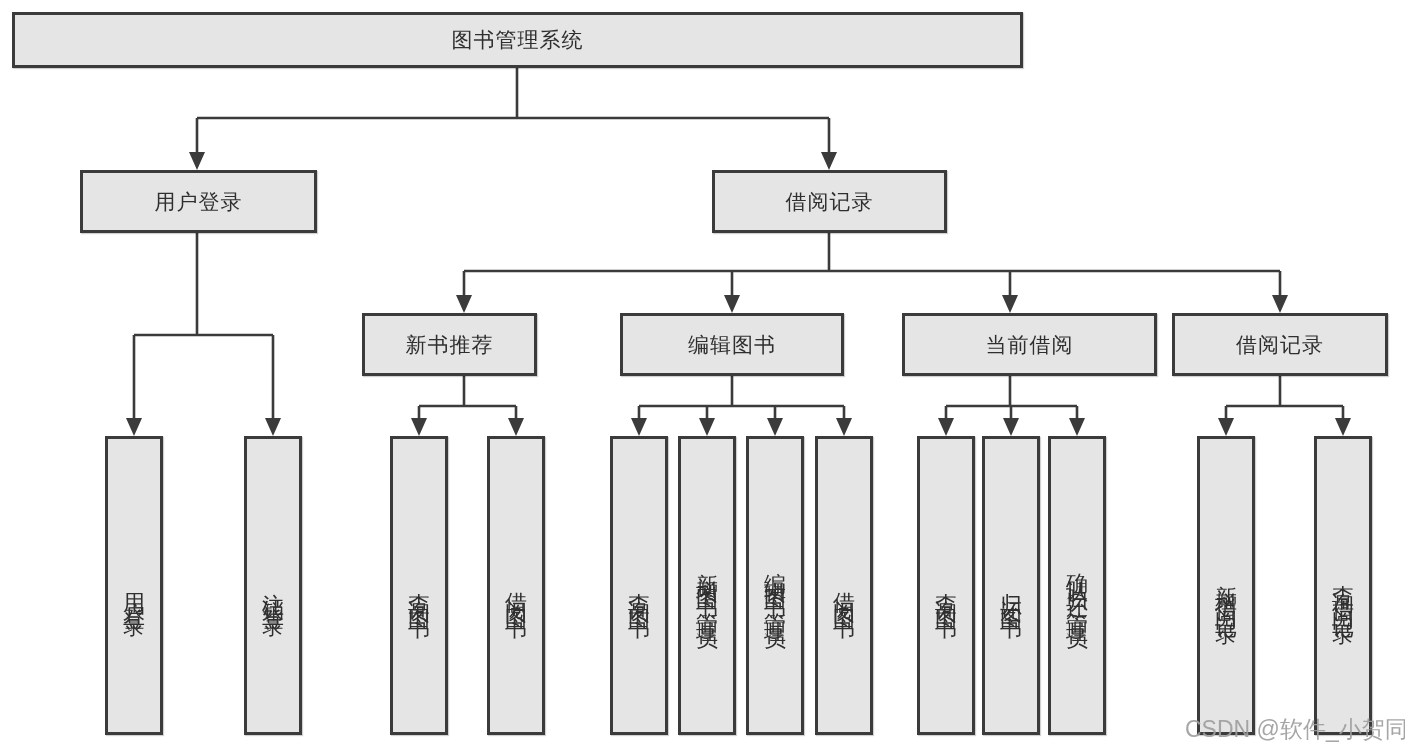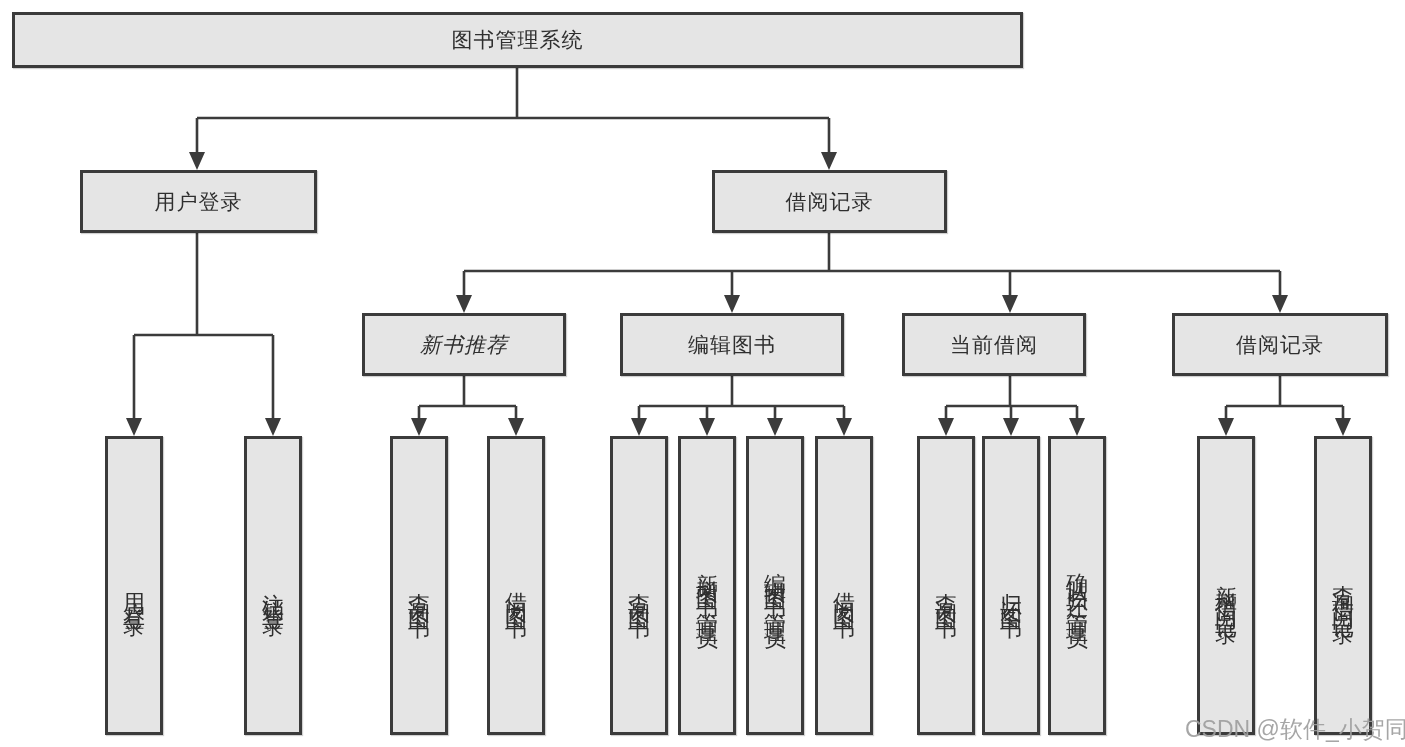--- a/index.html
+++ b/index.html
@@ -93,27 +93,27 @@
     <span class="h-label">图书管理系统</span>
   </div>
 
   <div class="node lvl2" style="left:80px; width:237px;">
     <span class="h-label">用户登录</span>
   </div>
   <div class="node lvl2" style="left:712px; width:235px;">
     <span class="h-label">借阅记录</span>
   </div>
 
-  <div class="node lvl3" style="left:362px; width:204px;font-style:italic;">
+  <div class="node lvl3" style="left:362px; width:175px;">
     <span class="h-label">新书推荐</span>
   </div>
   <div class="node lvl3" style="left:620px; width:224px;">
     <span class="h-label">编辑图书</span>
   </div>
-  <div class="node lvl3" style="left:902px; width:184px;">
+  <div class="node lvl3" style="left:902px; width:255px;">
     <span class="h-label">当前借阅</span>
   </div>
   <div class="node lvl3" style="left:1172px; width:216px;">
     <span class="h-label">借阅记录</span>
   </div>
 
   <div class="node leaf" style="left:105px;">
     <span class="v-label">用户登录</span>
   </div>
   <div class="node leaf" style="left:244px;">

